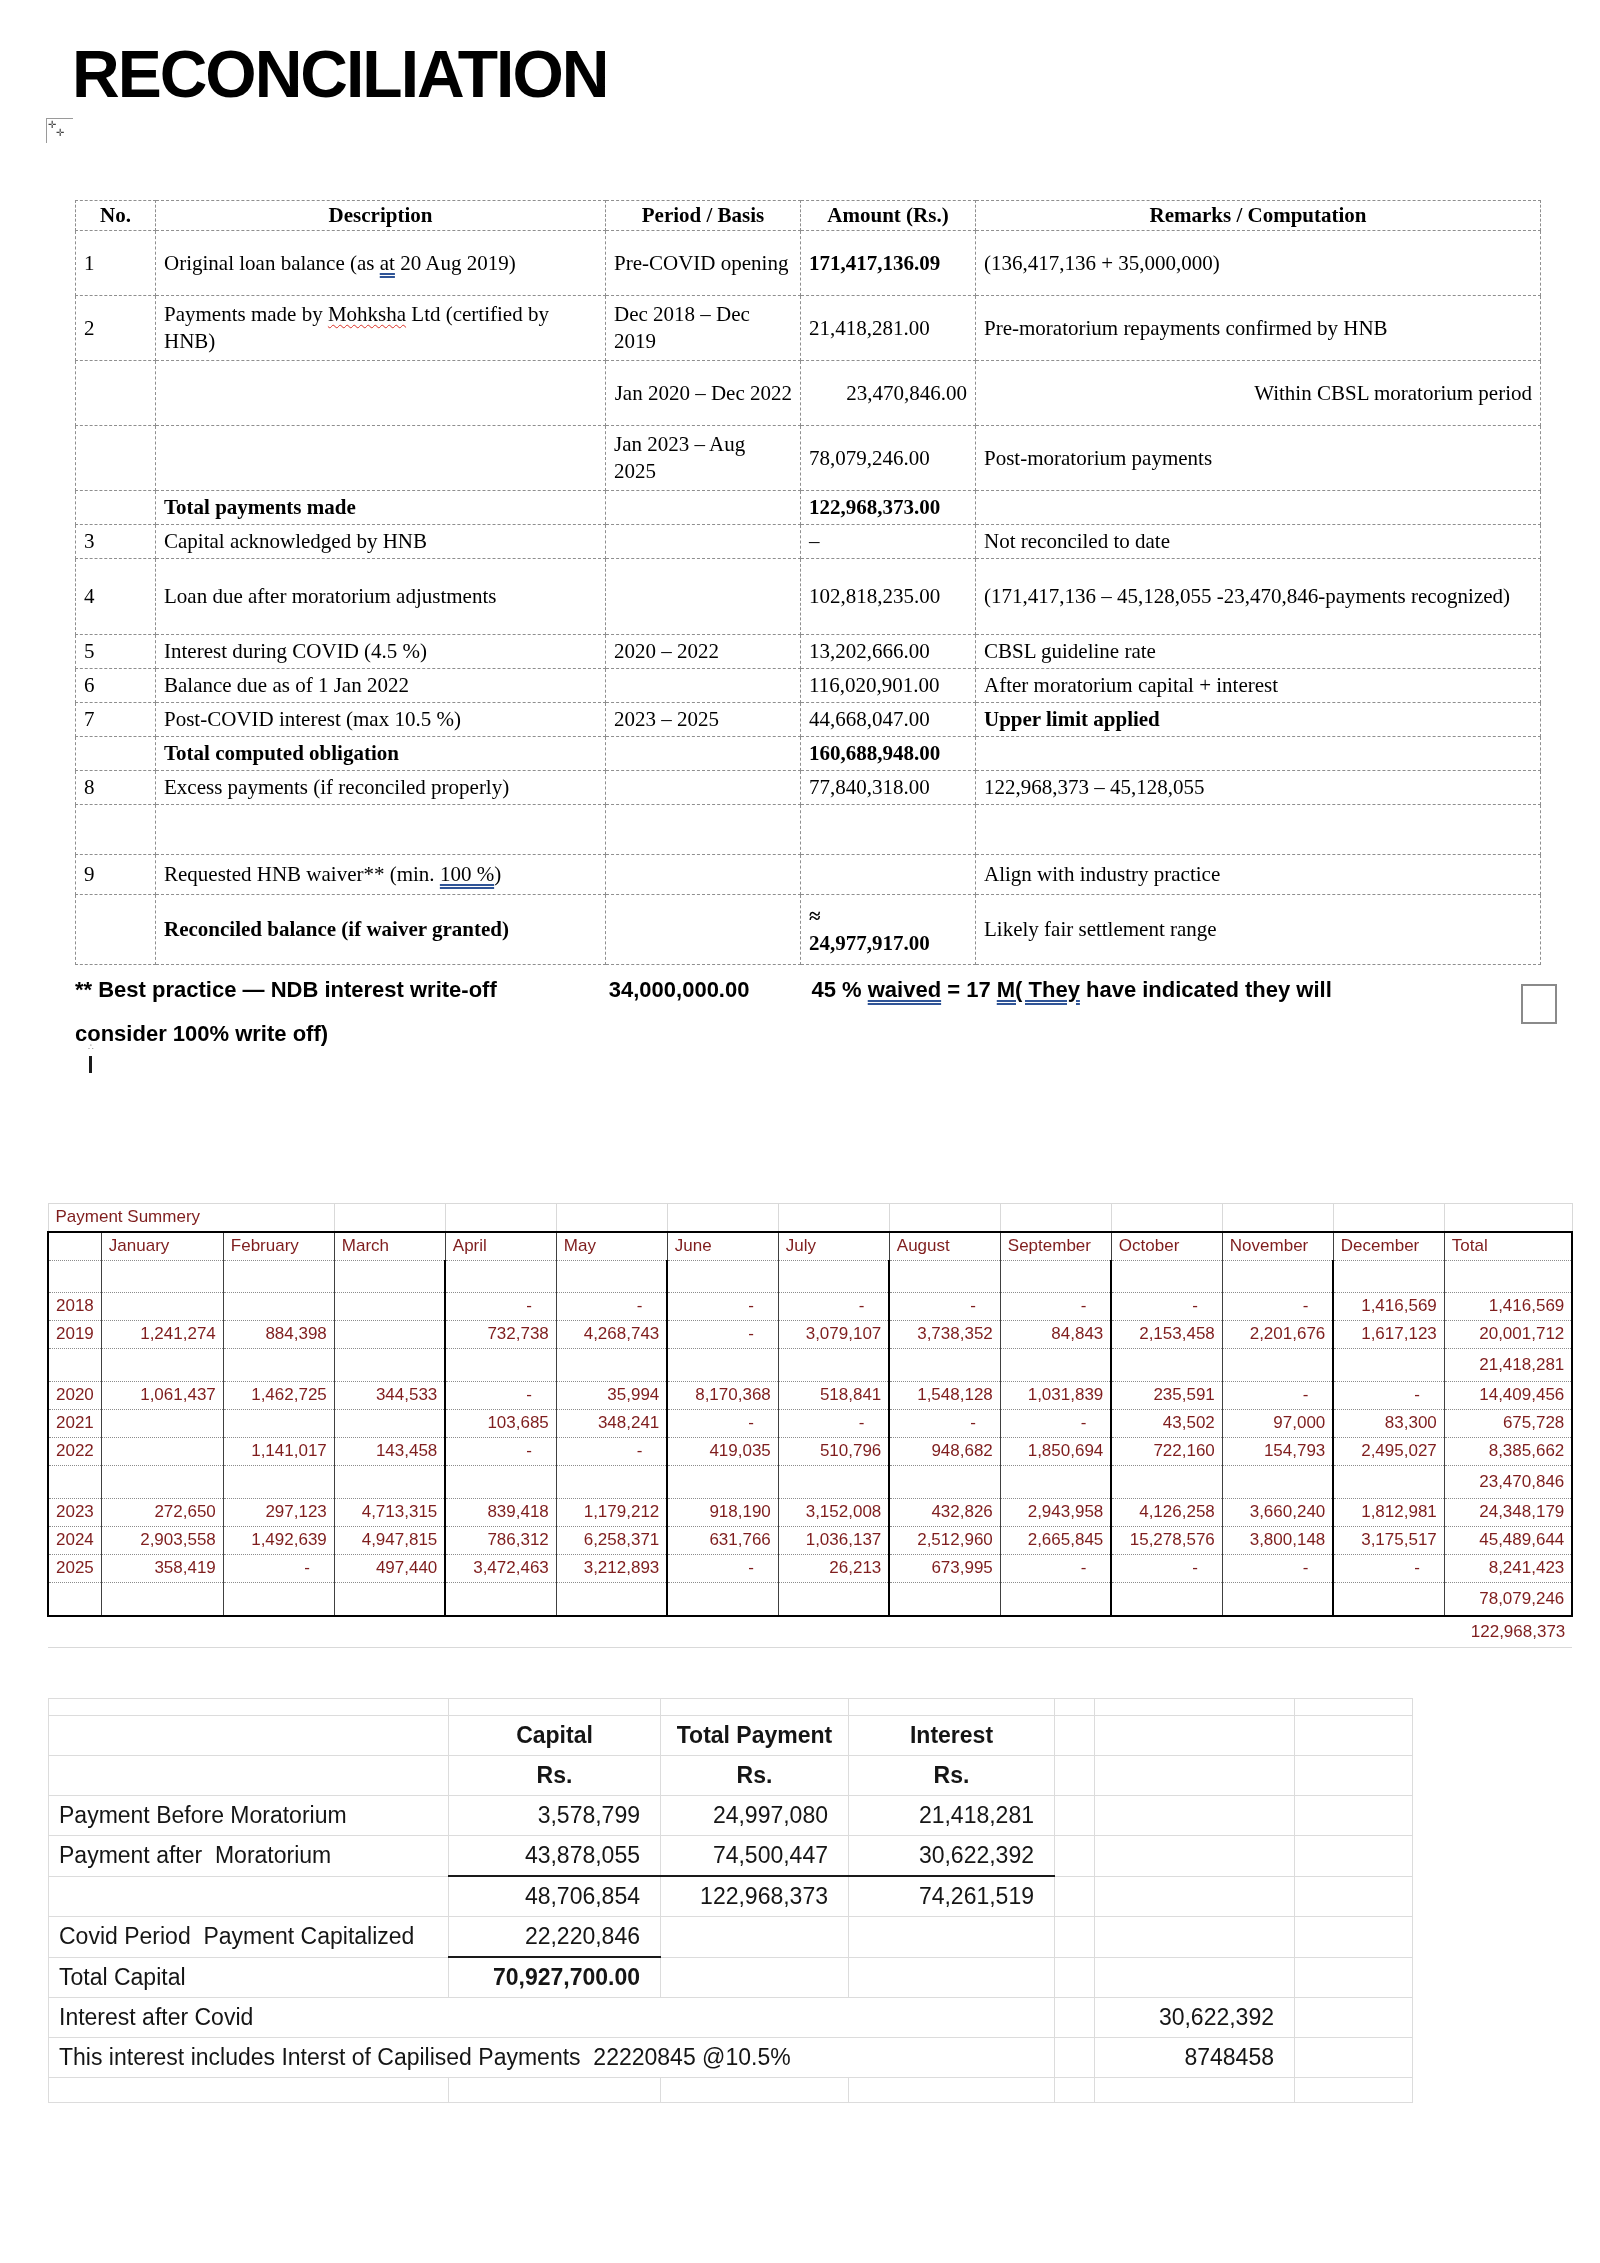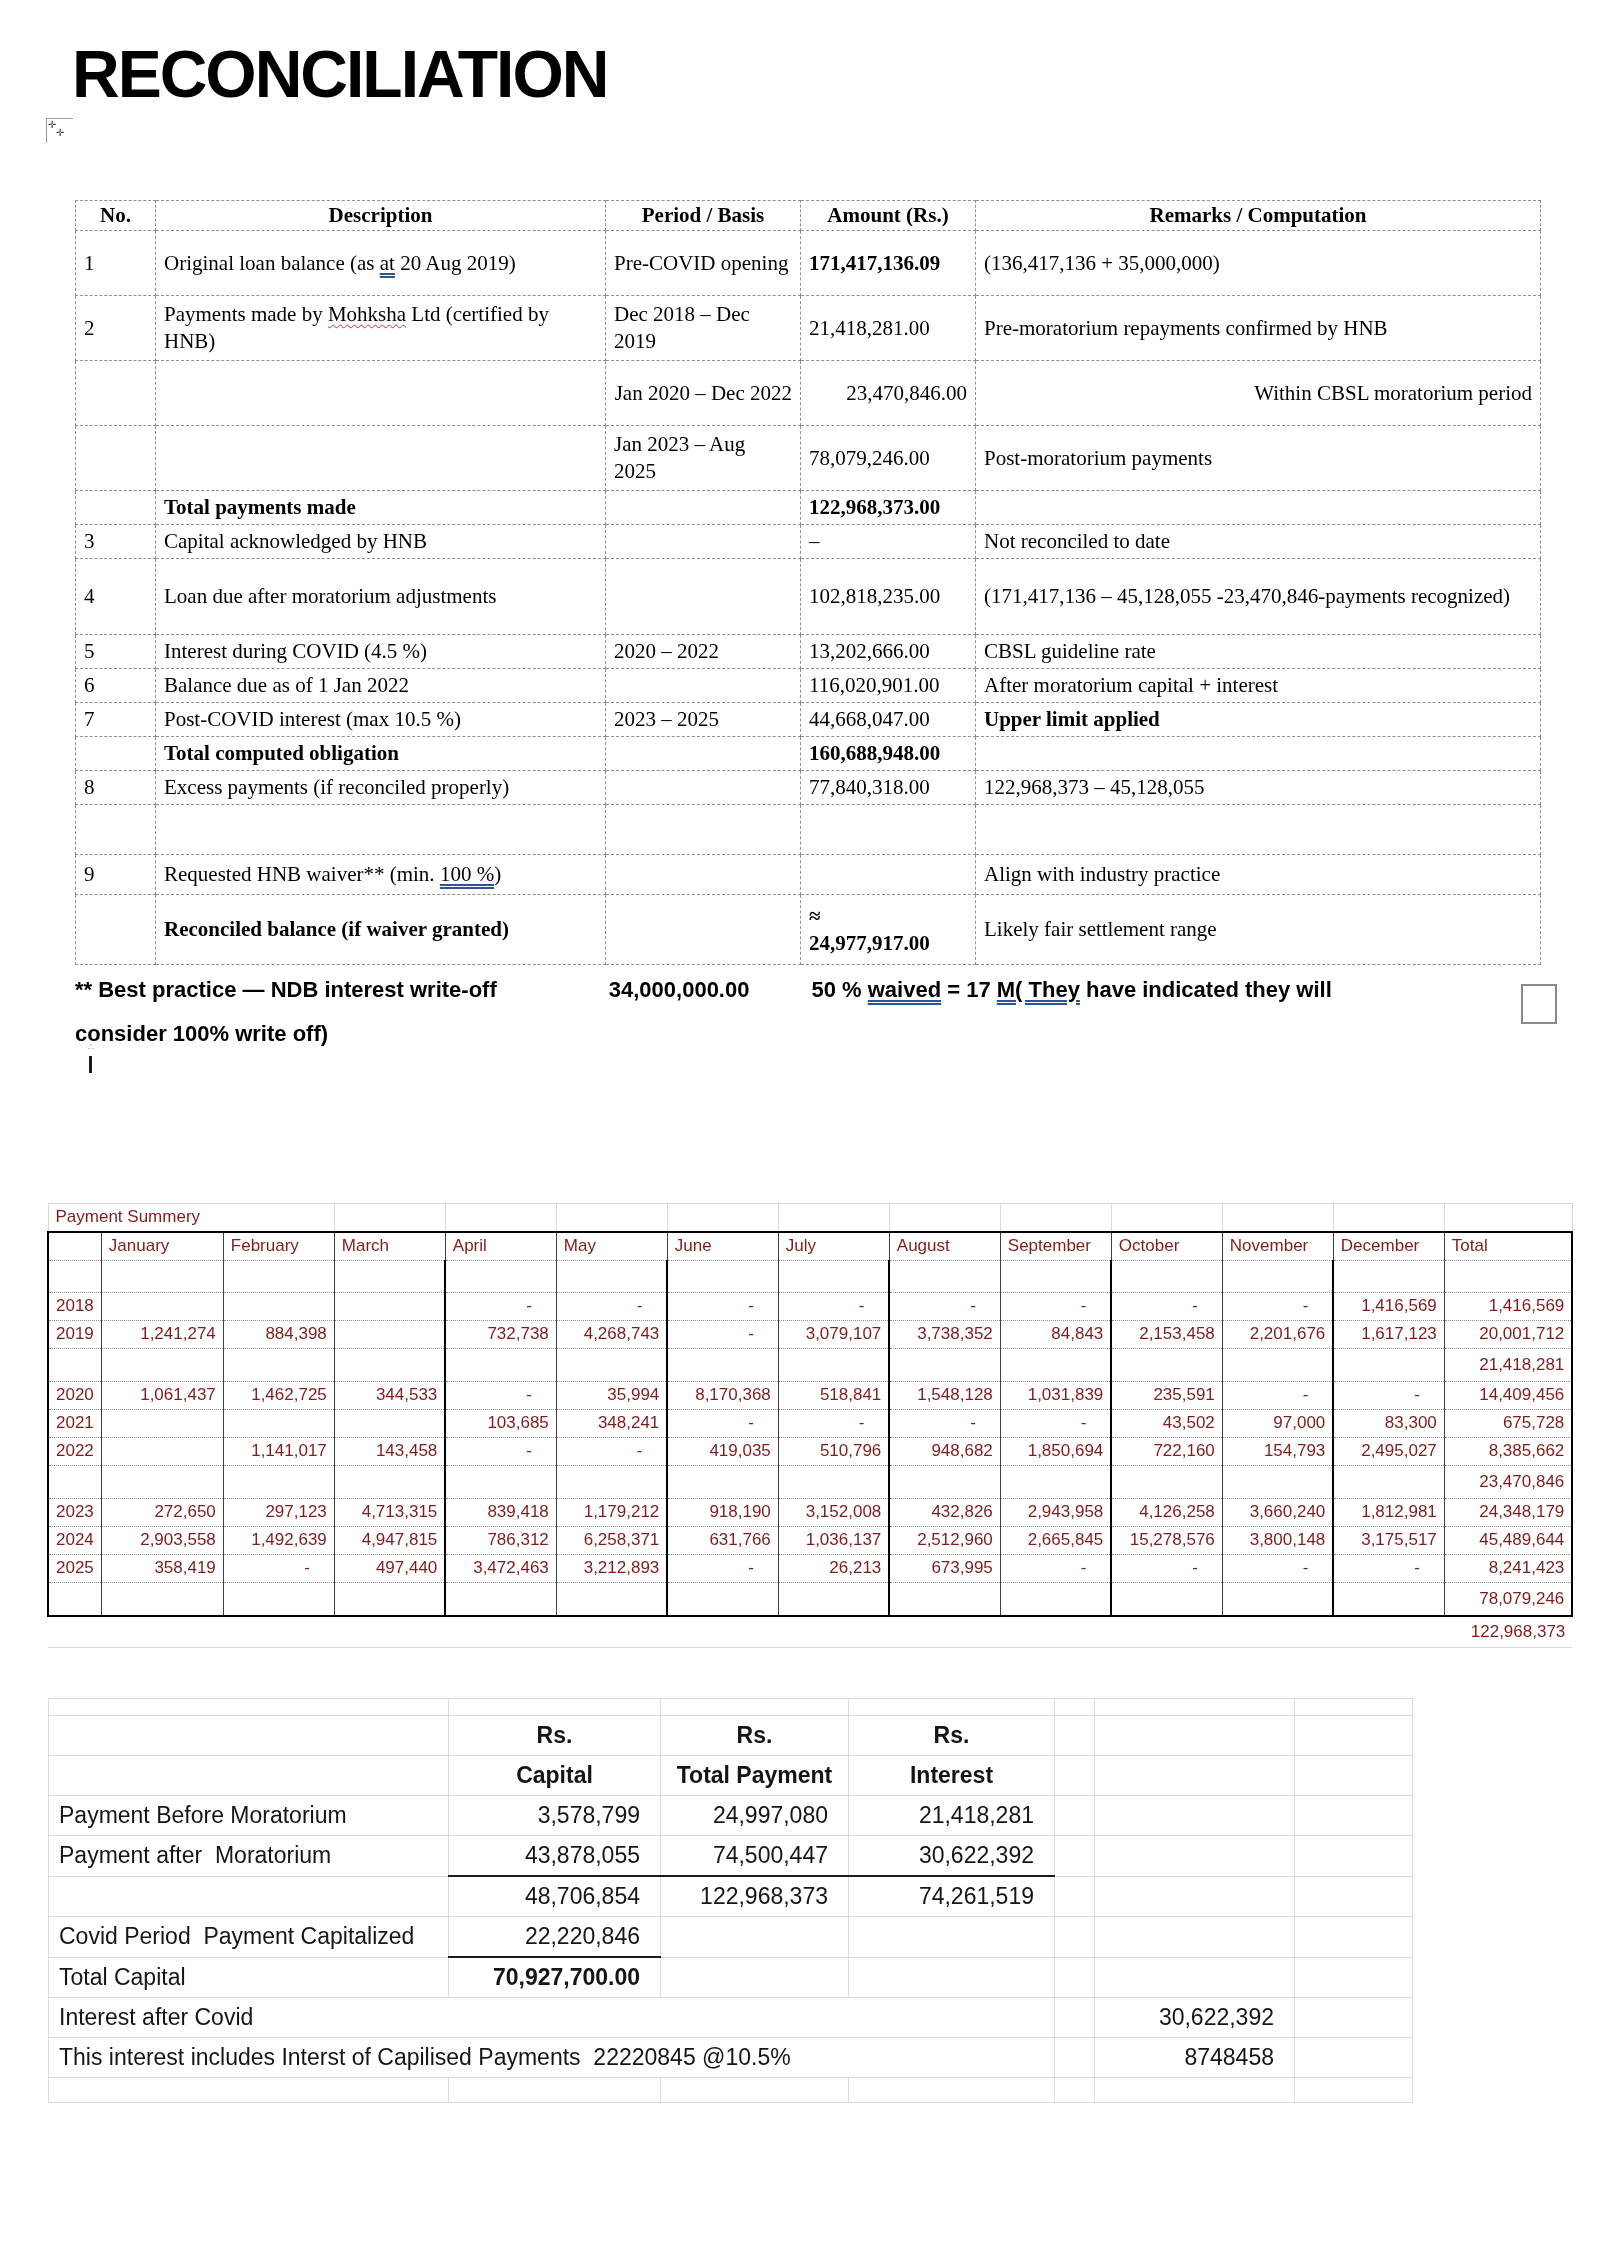--- a/index.html
+++ b/index.html
@@ -198,21 +198,21 @@
           <td class="b">Reconciled balance (if waiver granted)</td>
           <td></td>
           <td class="amount b">≈
 24,977,917.00</td>
           <td>Likely fair settlement range</td>
         </tr>
       </tbody>
   </table>
 
   <div class="note">
-    <div id="note-line1"><span style="margin-right: 112px;">** Best practice — NDB interest write-off</span><span style="margin-right: 62px;">34,000,000.00</span><span>50 % </span><span class="u-blue">waived</span><span> = 17 </span><span class="u-blue">M( They</span><span> have indicated they will</span></div>
+    <div id="note-line1"><span style="margin-right: 112px;">** Best practice — NDB interest write-off</span><span style="margin-right: 62px;">34,000,000.00</span><span>45 % </span><span class="u-blue">waived</span><span> = 17 </span><span class="u-blue">M( They</span><span> have indicated they will</span></div>
     <div>consider 100% write off)</div>
   </div>
 
   <div class="checkbox"></div>
 
   <div class="cursor-mark">
     <span class="dots">∴</span>
     <span class="bar"></span>
   </div>
 
@@ -492,32 +492,32 @@
           <td></td>
           <td></td>
           <td></td>
           <td></td>
           <td></td>
           <td></td>
           <td></td>
         </tr>
         <tr>
           <td></td>
+          <td class="hd">Capital</td>
+          <td class="hd">Total Payment</td>
+          <td class="hd">Interest</td>
+          <td></td>
+          <td></td>
+          <td></td>
+        </tr>
+        <tr>
+          <td></td>
           <td class="hd">Rs.</td>
           <td class="hd">Rs.</td>
           <td class="hd">Rs.</td>
-          <td></td>
-          <td></td>
-          <td></td>
-        </tr>
-        <tr>
-          <td></td>
-          <td class="hd">Capital</td>
-          <td class="hd">Total Payment</td>
-          <td class="hd">Interest</td>
           <td></td>
           <td></td>
           <td></td>
         </tr>
         <tr>
           <td>Payment Before Moratorium</td>
           <td class="num">3,578,799</td>
           <td class="num">24,997,080</td>
           <td class="num">21,418,281</td>
           <td></td>

